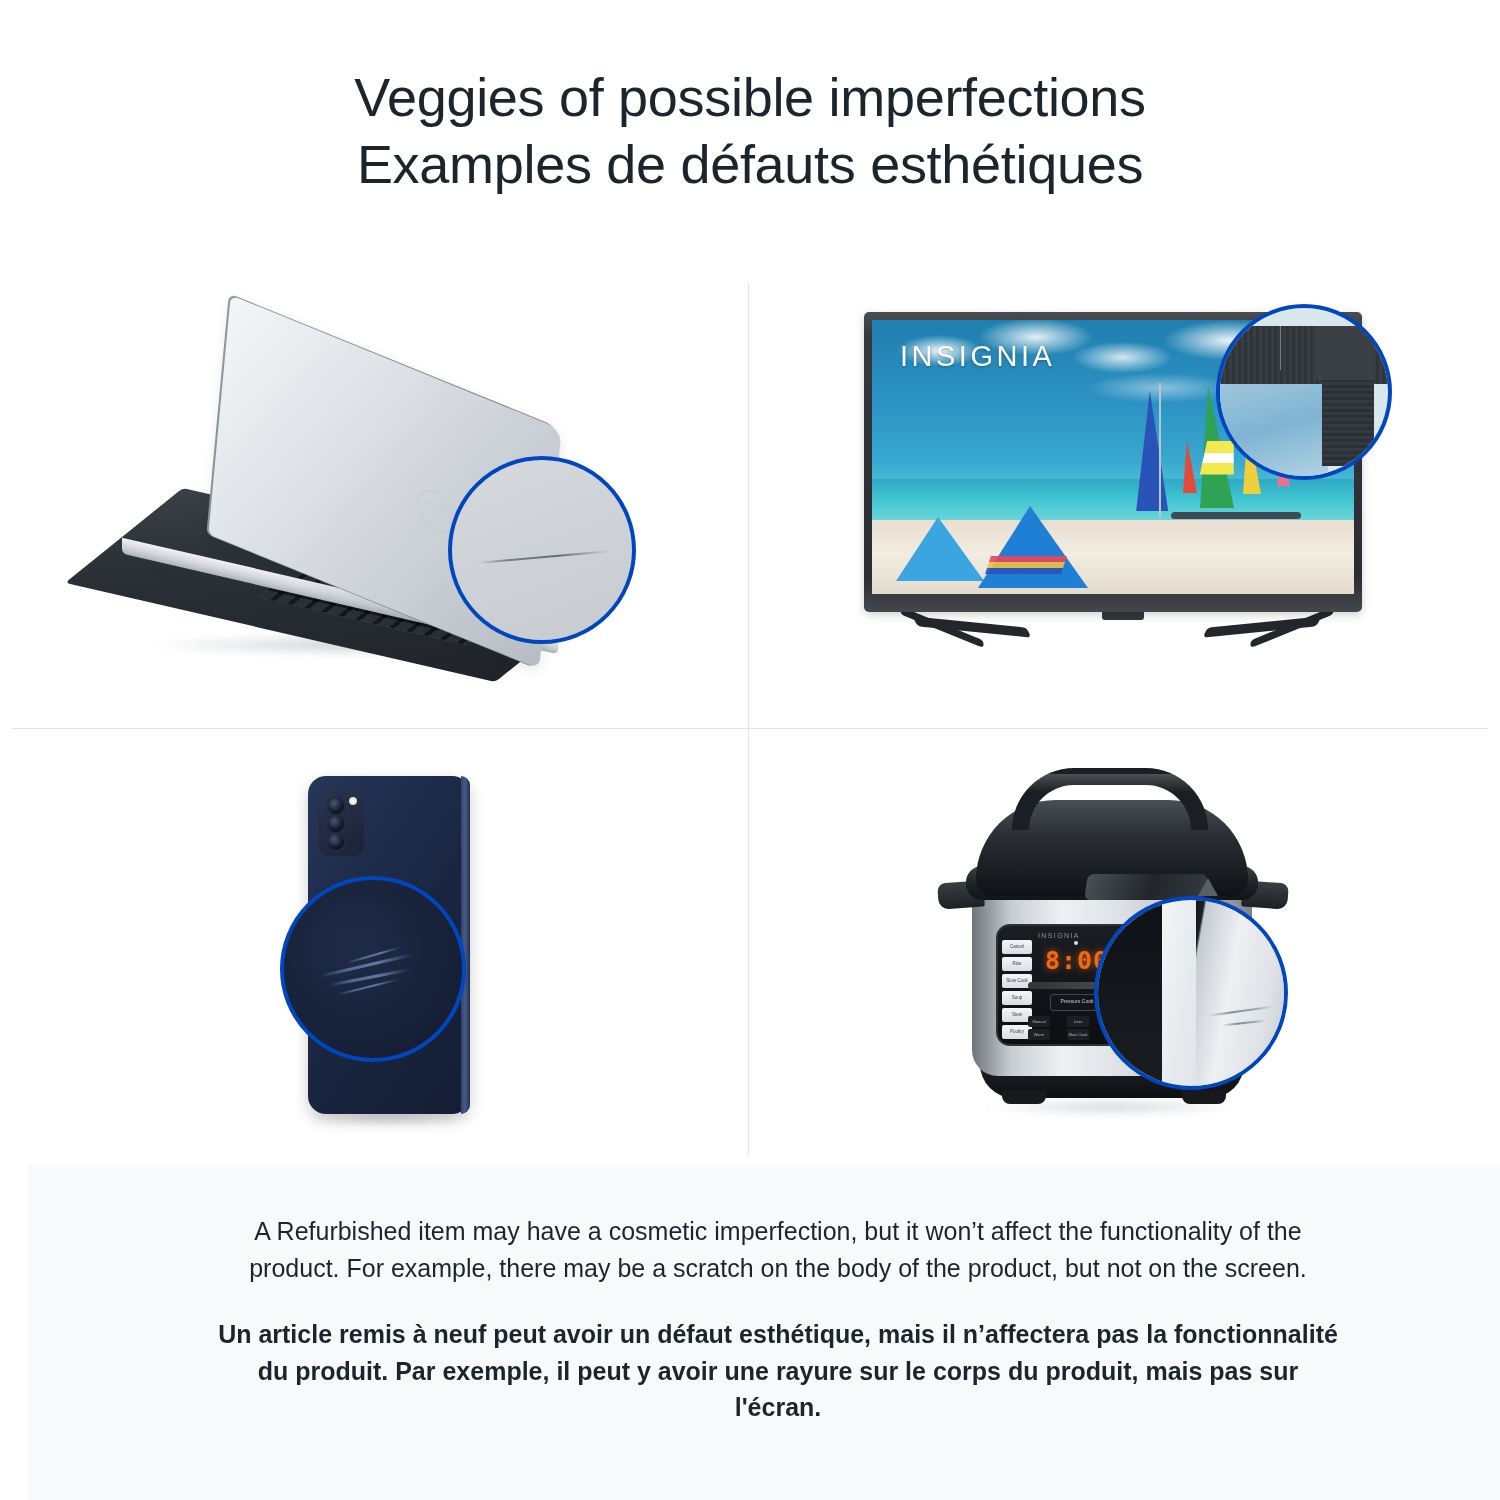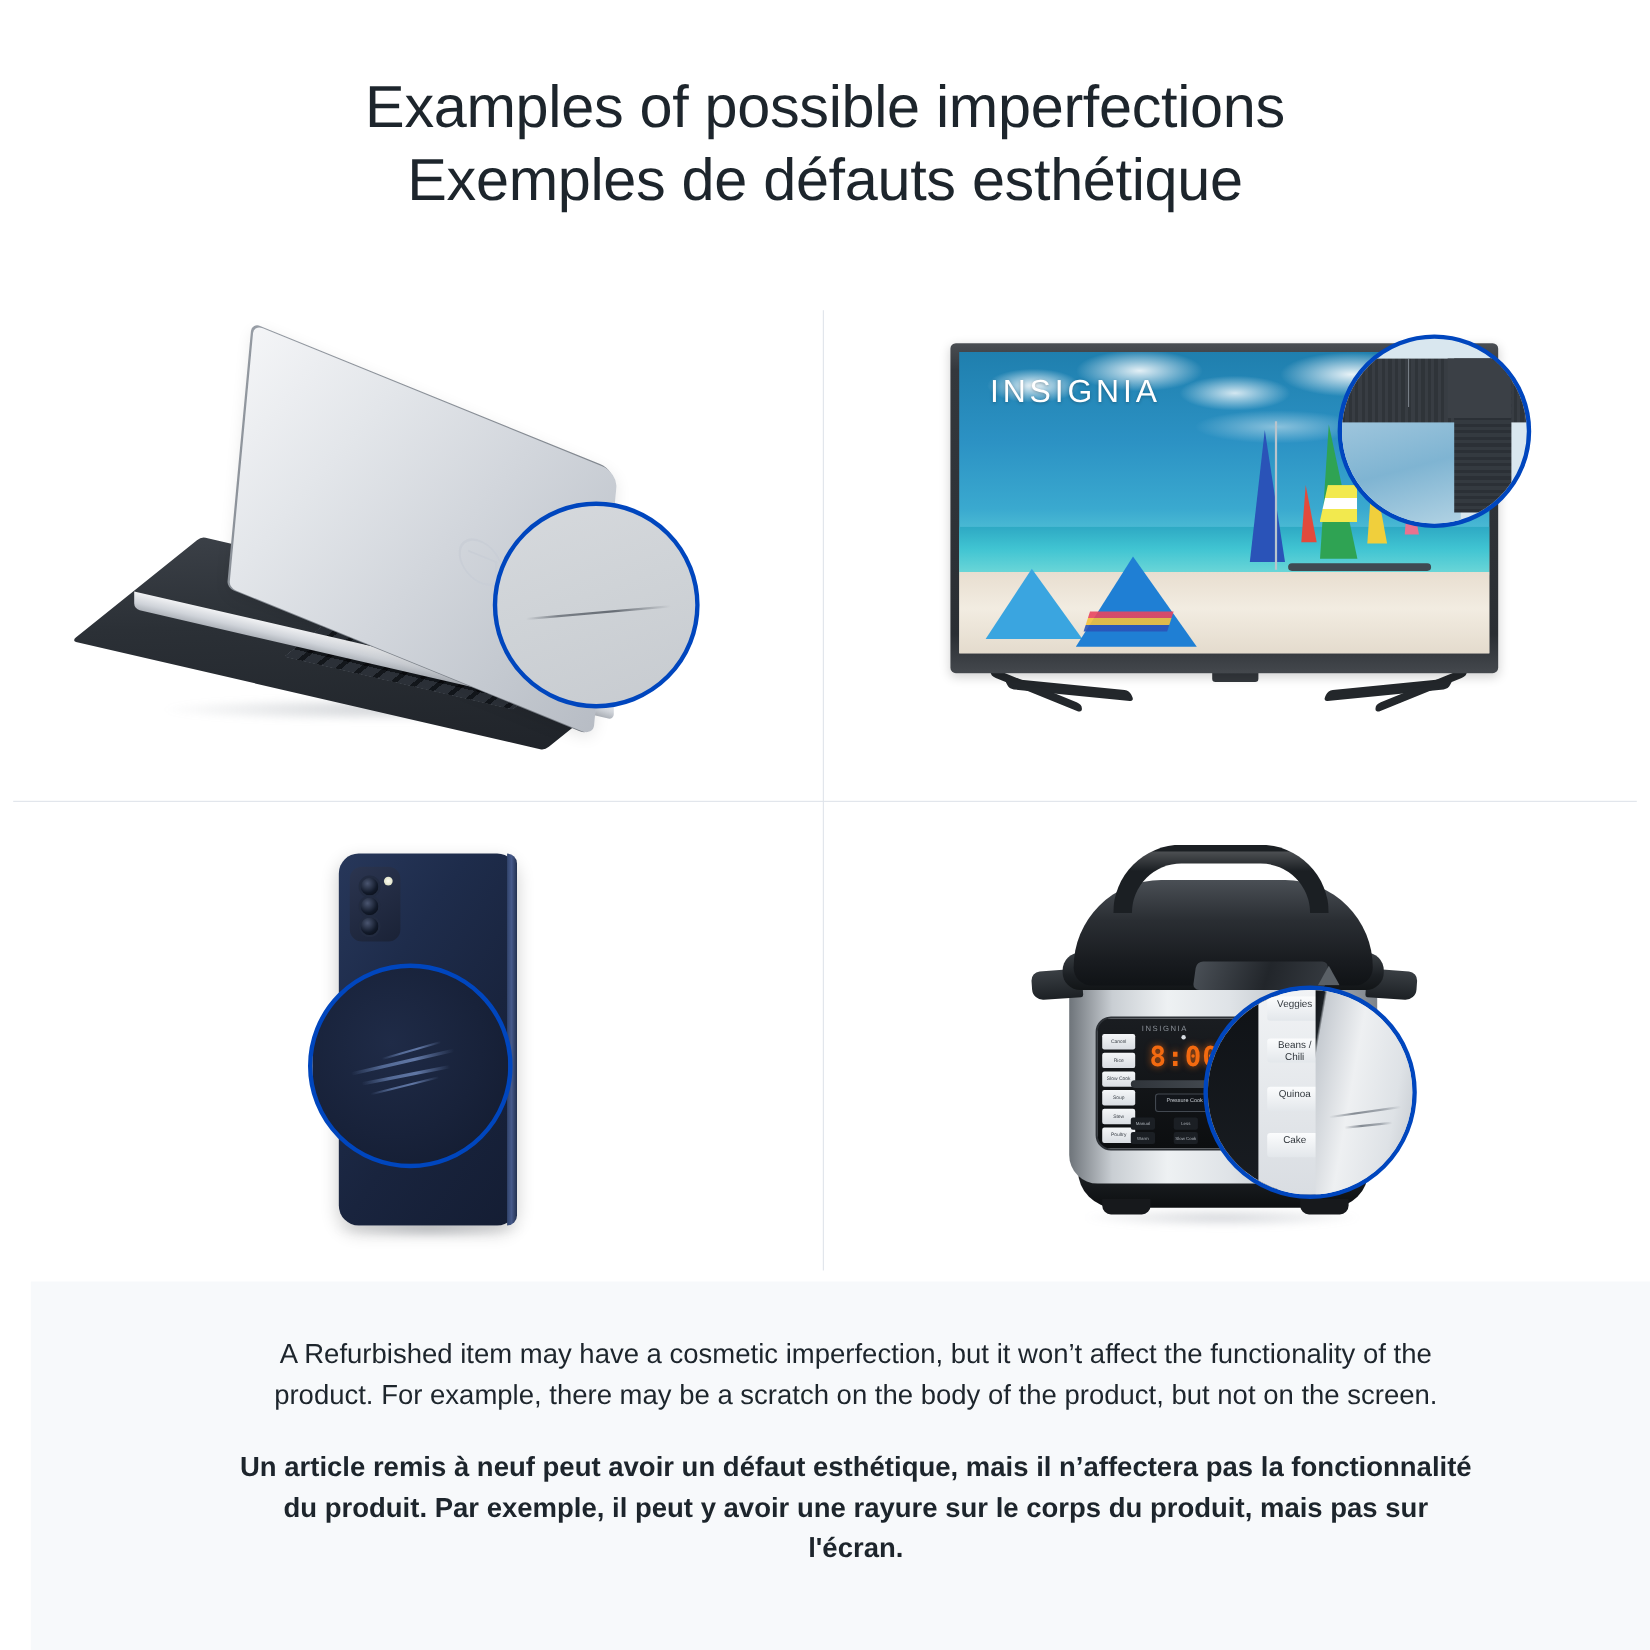--- a/index.html
+++ b/index.html
@@ -658,22 +658,22 @@
     font-weight: 400;
   }
   .para + .para { margin-top: 30px; font-weight: bold; }
 </style>
 </head>
 <body>
 
 <div id="page">
 
   <div class="header">
-    <div class="title-en">Examples of possible imperfections</div>
-    <div class="title-fr">Exemples de défauts esthétique</div>
+    <div class="title-en">Veggies of possible imperfections</div>
+    <div class="title-fr">Examples de défauts esthétiques</div>
   </div>
 
   <div class="grid">
     <div class="vline"></div>
     <div class="hline"></div>
 
     <div class="cell cell-tl">
       <div class="laptop-wrap">
         <div class="laptop-shadow"></div>
         <div class="base-deck"></div>
@@ -800,26 +800,20 @@
             <div class="krow r2">
               <div class="kbtn">Warm</div>
               <div class="kbtn">Slow Cook</div>
               <div class="kbtn">Rice Cook</div>
             </div>
           </div>
         </div>
 
         <div class="magnifier mag-cooker">
           <div class="mc-dark"></div>
-          <div class="mc-panel">
-            <div class="mc-btn" style="top:6px">Veggies</div>
-            <div class="mc-btn" style="top:44px">Beans / Chili</div>
-            <div class="mc-btn" style="top:88px">Quinoa</div>
-            <div class="mc-btn" style="top:130px">Cake</div>
-          </div>
           <div class="mc-side">
             <div class="mc-scratch s1"></div>
             <div class="mc-scratch s2"></div>
           </div>
         </div>
       </div>
     </div>
   </div>
 
   <div class="footer">

